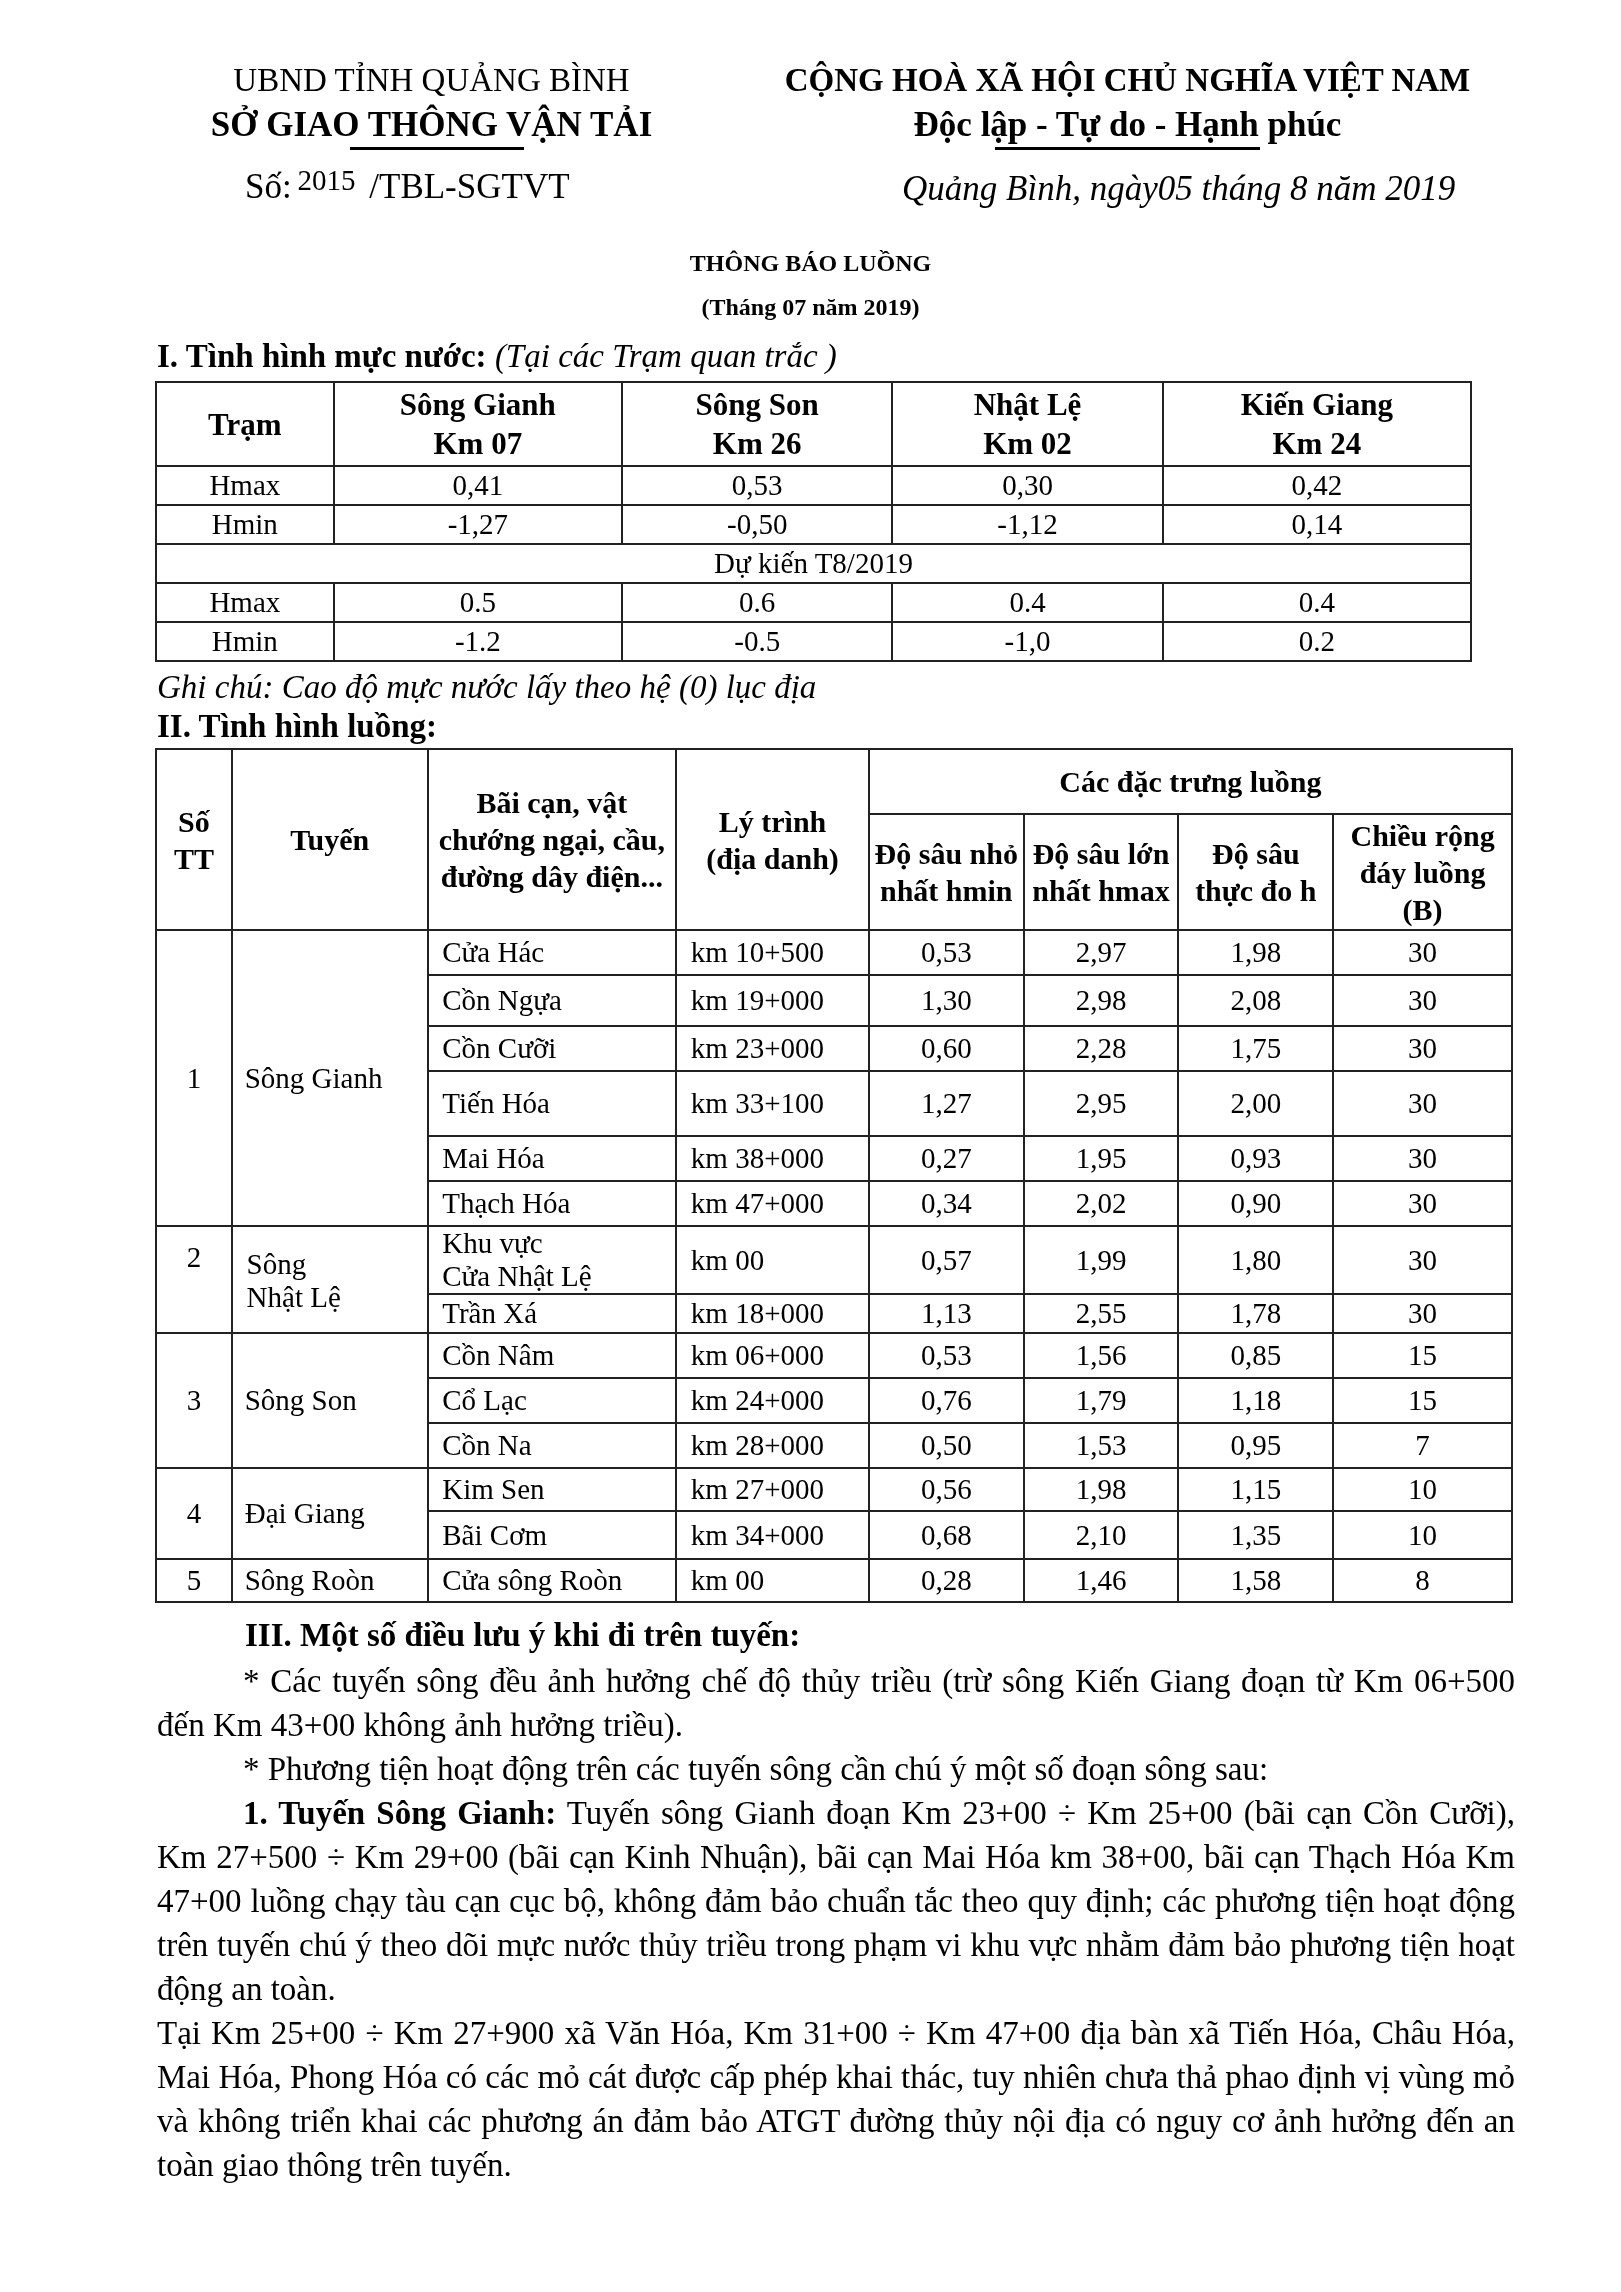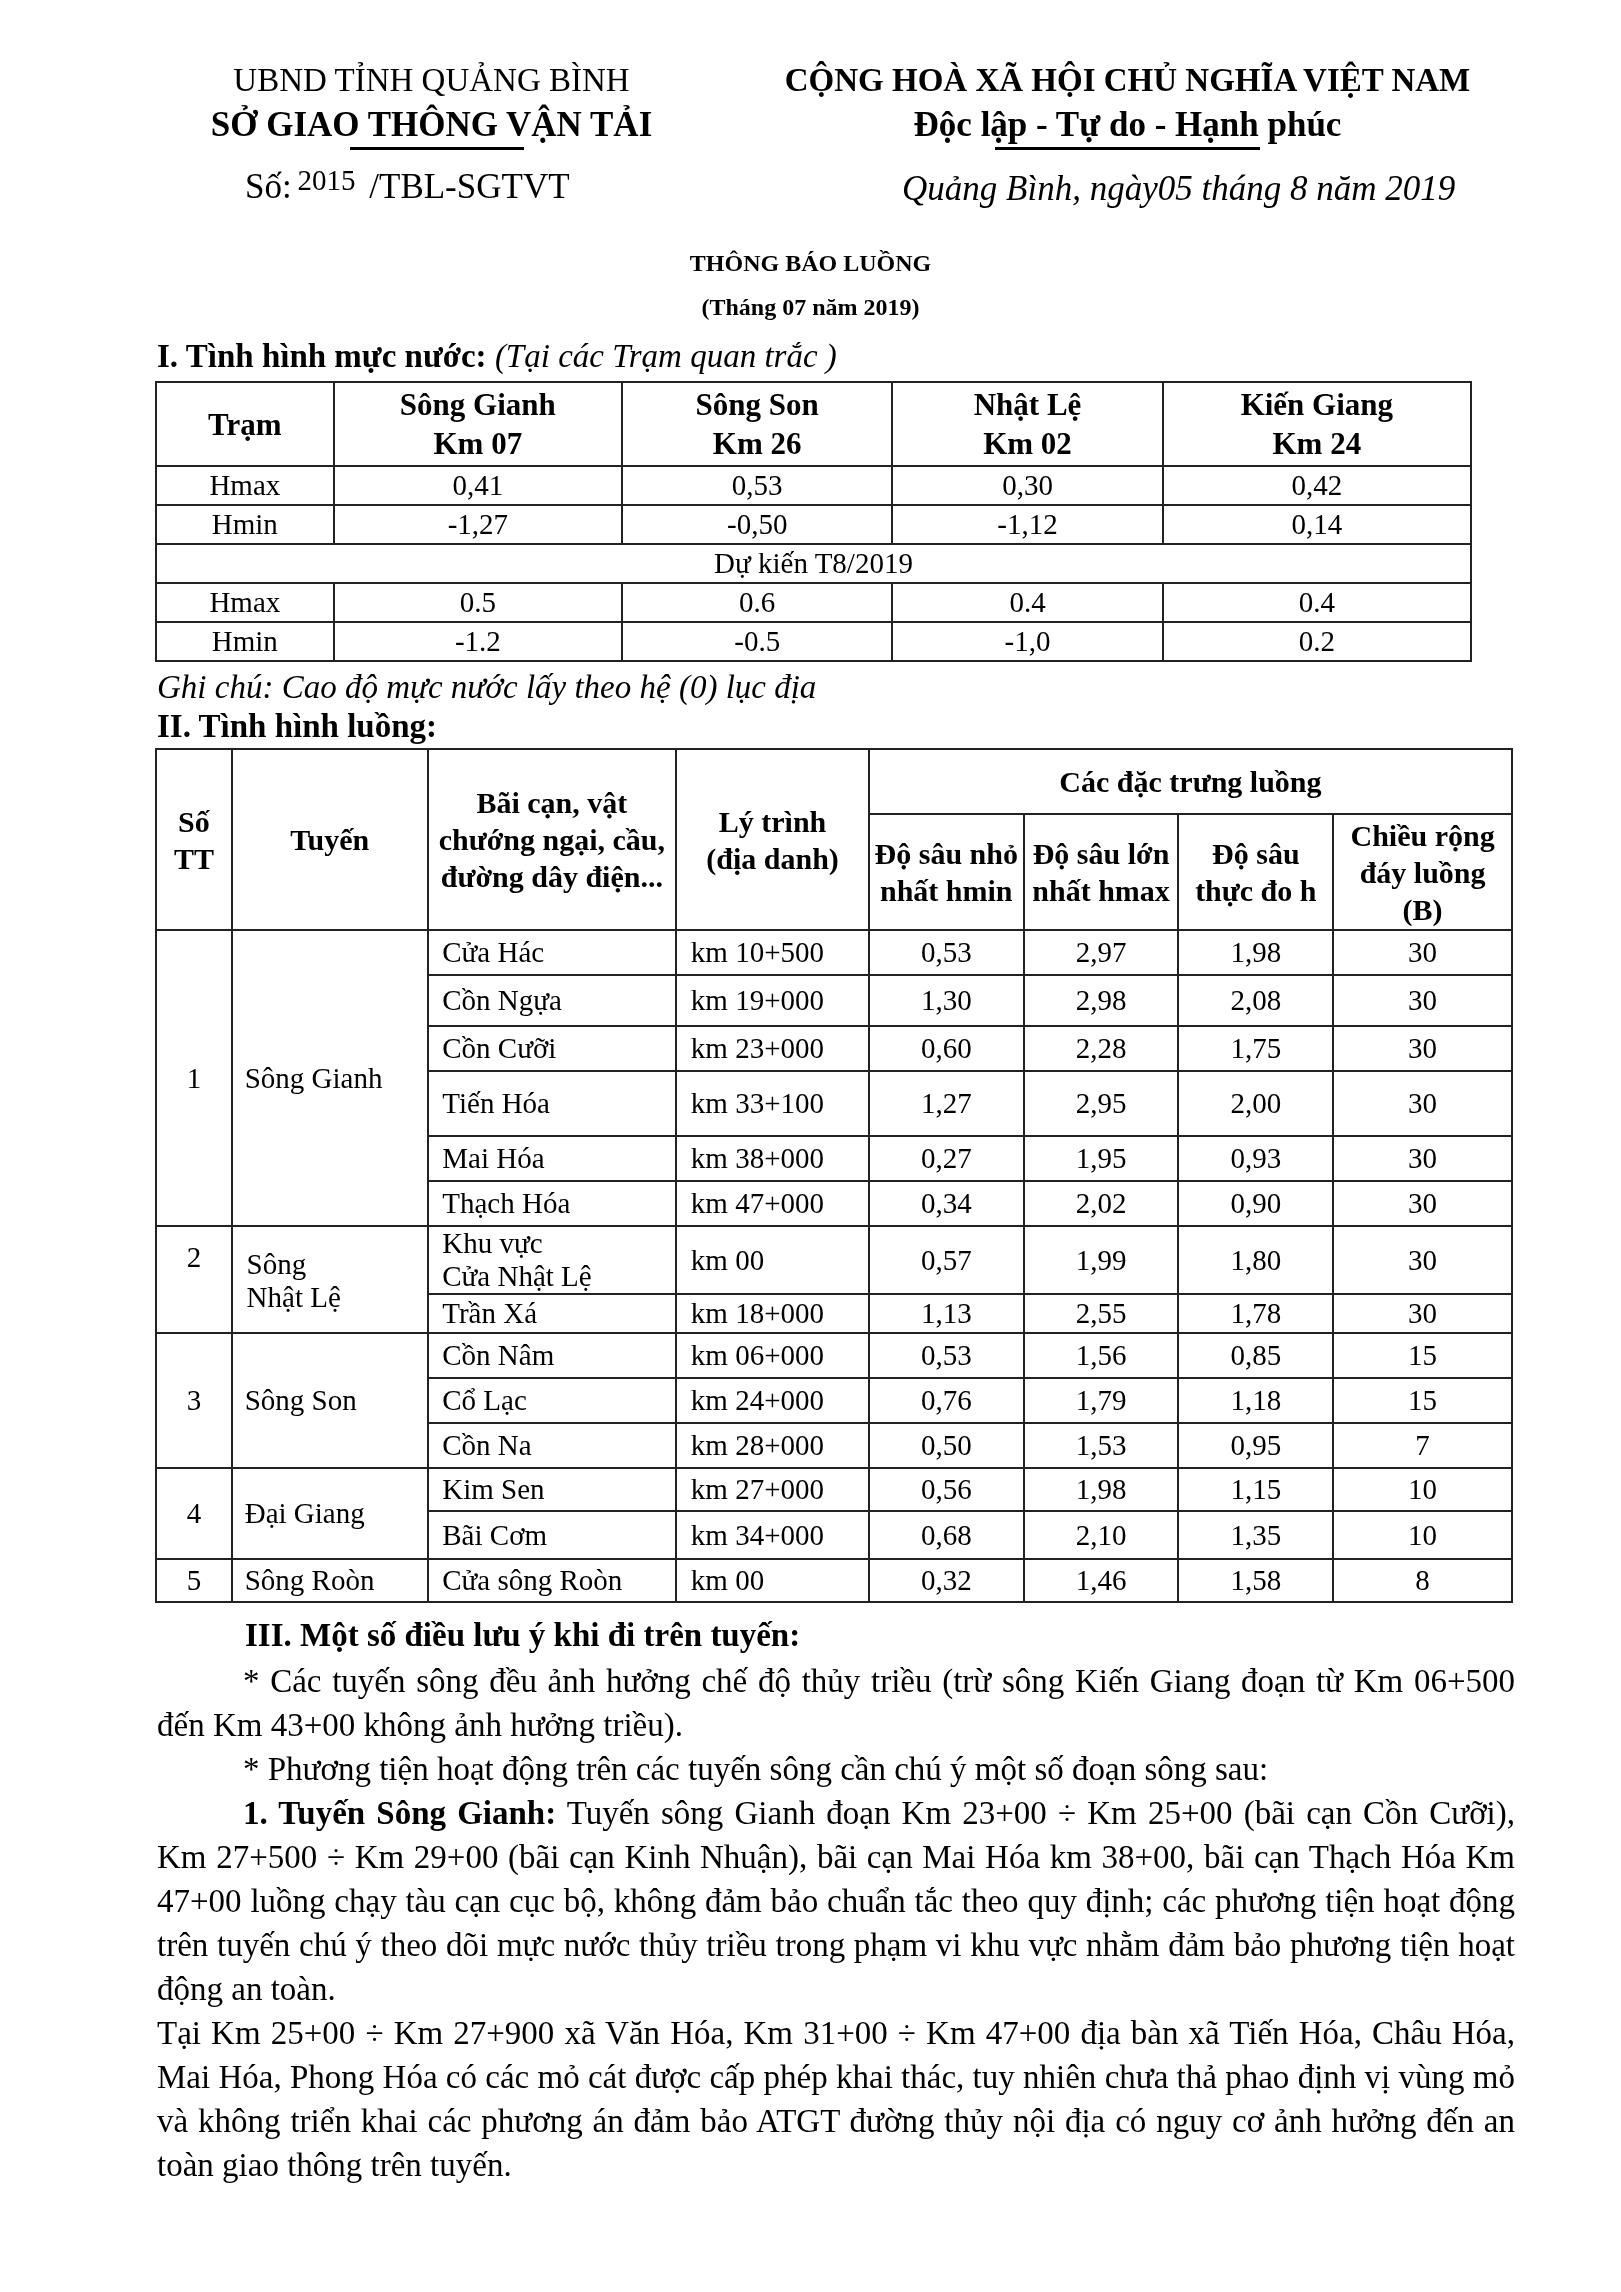--- a/index.html
+++ b/index.html
@@ -306,21 +306,21 @@
           <td>0,68</td>
           <td>2,10</td>
           <td>1,35</td>
           <td>10</td>
         </tr>
         <tr style="height: 43px;">
           <td rowspan="1">5</td>
           <td rowspan="1" class="tl">Sông Roòn</td>
           <td class="l">Cửa sông Roòn</td>
           <td class="l">km 00</td>
-          <td>0,32</td>
+          <td>0,28</td>
           <td>1,46</td>
           <td>1,58</td>
           <td>8</td>
         </tr>
       </tbody>
   </table>
 
   <div class="sec" style="top:1617px; left:245px;">
     <b>III. Một số điều lưu ý khi đi trên tuyến:</b>
   </div>

